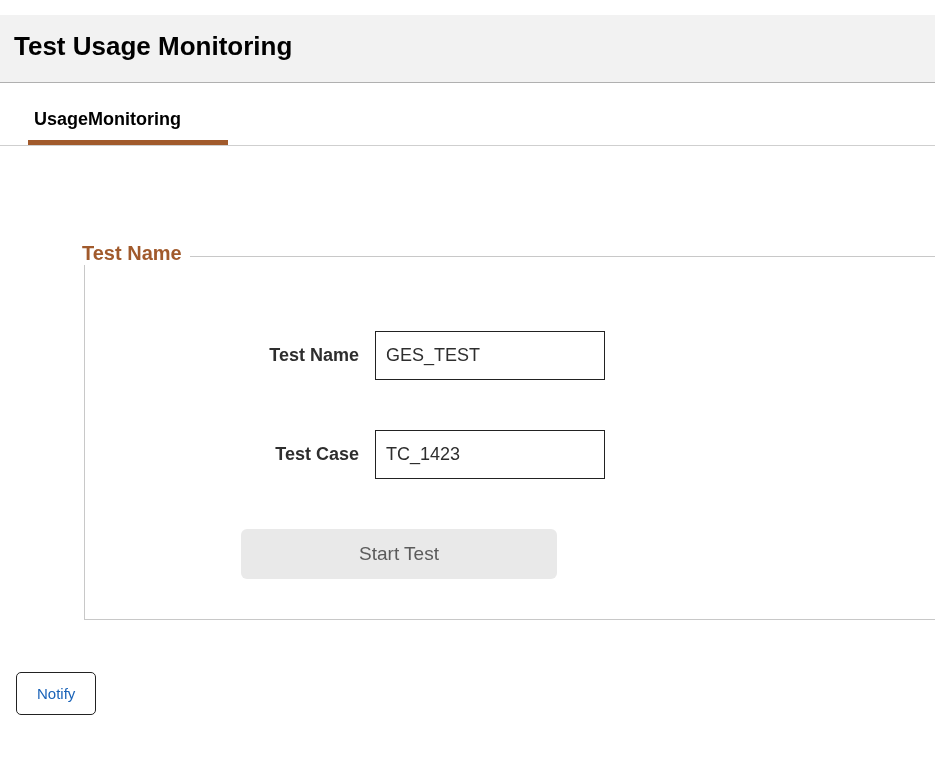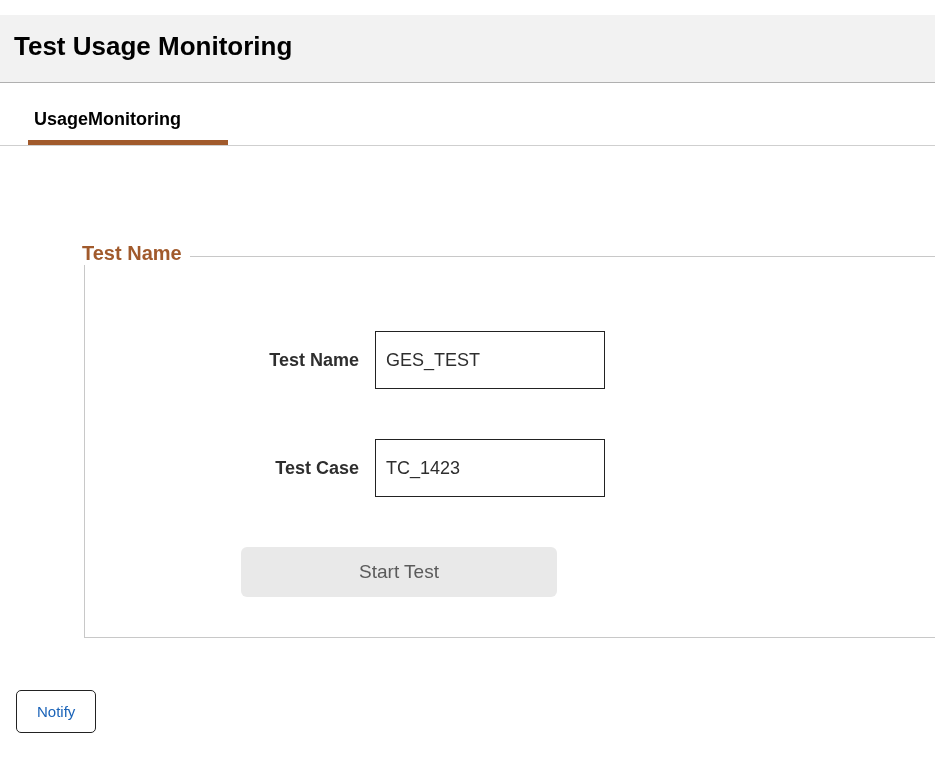--- a/index.html
+++ b/index.html
@@ -70,21 +70,21 @@
     .field-label {
       width: 290px;
       text-align: right;
       padding-right: 16px;
       font-size: 18px;
       font-weight: bold;
       color: #2e2e2e;
     }
     .field-input {
       width: 230px;
-      height: 58px;
+      height: 49px;
       border: 1px solid #222;
       font-size: 18px;
       padding: 0 10px;
       color: #2e2e2e;
       font-family: Arial, Helvetica, sans-serif;
     }
     .button-row {
       display: flex;
       gap: 36px;
       padding-left: 156px;

